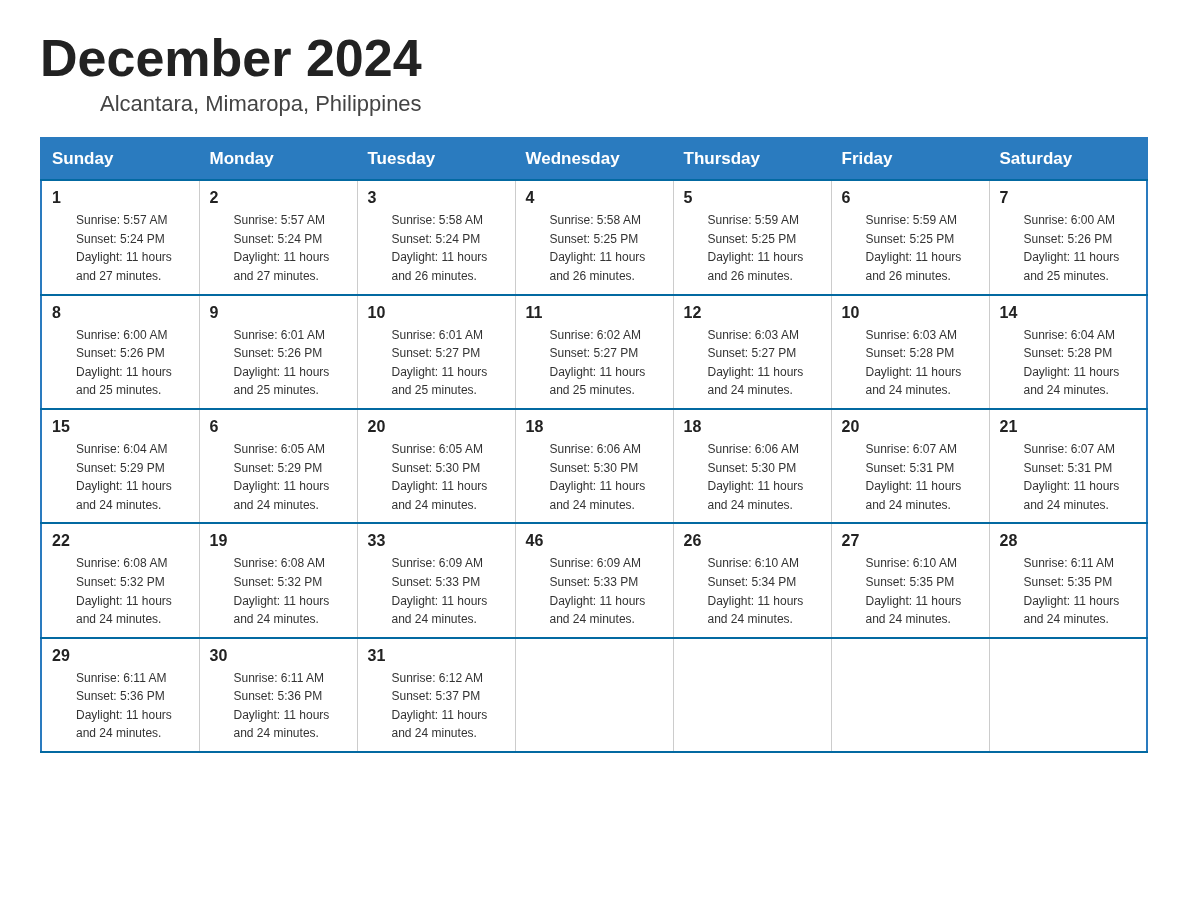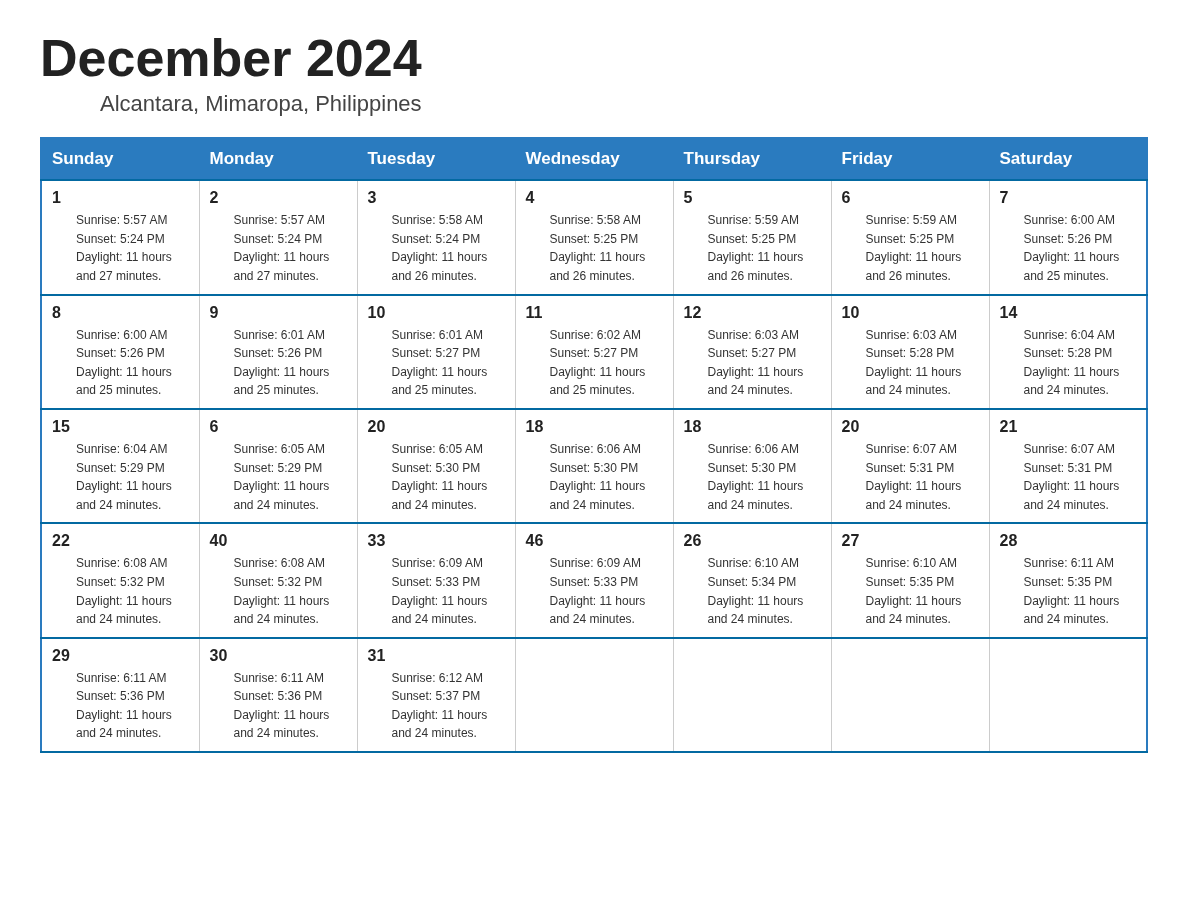--- a/index.html
+++ b/index.html
@@ -312,21 +312,21 @@
         <td>
           <span class="day-num">22</span>
         <div class="day-info">
           Sunrise: 6:08 AM<br>
           Sunset: 5:32 PM<br>
           Daylight: 11 hours<br>
           and 24 minutes.
         </div>
         </td>
         <td>
-          <span class="day-num">40</span>
+          <span class="day-num">19</span>
         <div class="day-info">
           Sunrise: 6:08 AM<br>
           Sunset: 5:32 PM<br>
           Daylight: 11 hours<br>
           and 24 minutes.
         </div>
         </td>
         <td>
           <span class="day-num">33</span>
         <div class="day-info">

